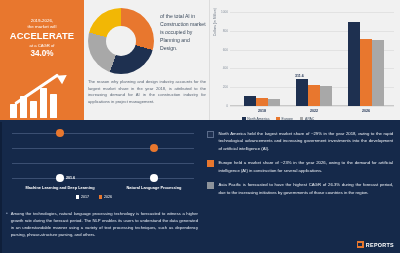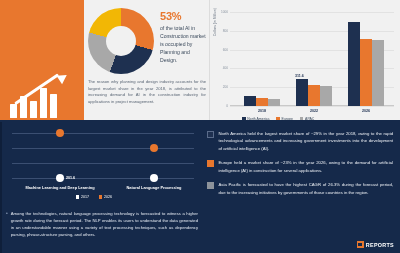--- a/index.html
+++ b/index.html
@@ -303,38 +303,44 @@
   }
 </style>
 </head>
 <body>
 
 <div id="page">
 
   <div id="top-section">
 
     <div id="cagr-panel">
+      <div id="cagr-text">
+        <div class="cagr-small">2019-2026,</div>
+        <div class="cagr-small">the market will</div>
+        <div class="cagr-big">ACCELERATE</div>
+        <div class="cagr-mid">at a CAGR of</div>
+        <div class="cagr-pct">34.0%</div>
+      </div>
       <div id="growth-graphic">
         <div class="gbar" style="left:2px;  width:7px; height:14px;"></div>
         <div class="gbar" style="left:12px; width:7px; height:22px;"></div>
         <div class="gbar" style="left:22px; width:7px; height:17px;"></div>
         <div class="gbar" style="left:32px; width:7px; height:30px;"></div>
         <div class="gbar" style="left:42px; width:7px; height:24px;"></div>
         <div id="arrow-line"></div>
         <div id="arrow-head"></div>
       </div>
     </div>
 
     <div id="donut-wrap">
       <div id="donut" style="background: conic-gradient(rgb(232, 119, 46) 0deg, rgb(232, 119, 46) 105.84deg, rgb(30, 48, 80) 105.84deg, rgb(30, 48, 80) 199.8deg, rgb(168, 168, 168) 199.8deg, rgb(168, 168, 168) 284.76deg, rgb(242, 183, 5) 284.76deg, rgb(242, 183, 5) 359.64deg);"></div>
       <div id="donut-hole"></div>
     </div>
 
     <div id="callout">
-      <div id="callout-pct">53%</div>
       <div id="callout-text">of the total AI in Construction market is occupied by Planning and Design.</div>
     </div>
 
     <div id="donut-desc">The reason why planning and design industry accounts for the largest market share in the year 2018, is attributed to the increasing demand for AI in the construction industry for applications in project management.</div>
 
     <div id="v-divider"></div>
 
     <div id="bar-chart-panel">
       <div id="ylabel">Dollars (in Million)</div>
       <div id="plot-area">

